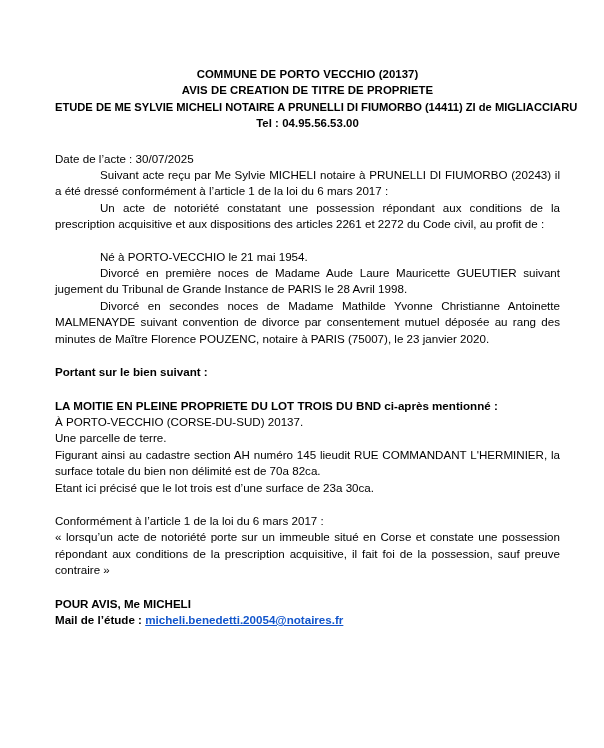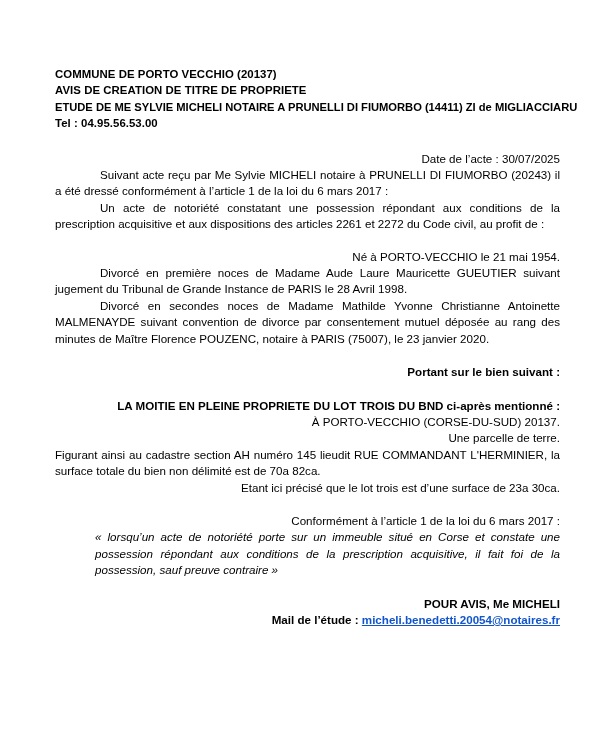--- a/index.html
+++ b/index.html
@@ -20,20 +20,21 @@
   .page {
     box-sizing: border-box;
     width: 604px;
     height: 748px;
     padding: 66px 44px 0 55px;
     background: #ffffff;
   }
 
   
   .doc-header {
+    text-align: center;
     font-weight: bold;
     font-size: 11.4px;
     line-height: 16.4px;
     letter-spacing: 0.05px;
   }
   .doc-header .hline {
     display: block;
     white-space: nowrap;
   }
   .doc-header .hline-wide {
@@ -50,28 +51,26 @@
 
   p.para {
     margin: 0;
     text-align: justify;
     text-justify: inter-word;
   }
   p.indent {
     text-indent: 45px;
   }
   p.flush {
-    text-align: right;
+    text-align: left;
   }
   p.bold {
     font-weight: bold;
   }
   p.italic {
-    font-style: italic;
-    margin-left: 40px;
   }
 
   .gap-sm { height: 16px; }
   .gap-md { height: 17px; }
 
   a.email-link {
     color: #1155cc;
     text-decoration: underline;
     font-weight: bold;
   }

